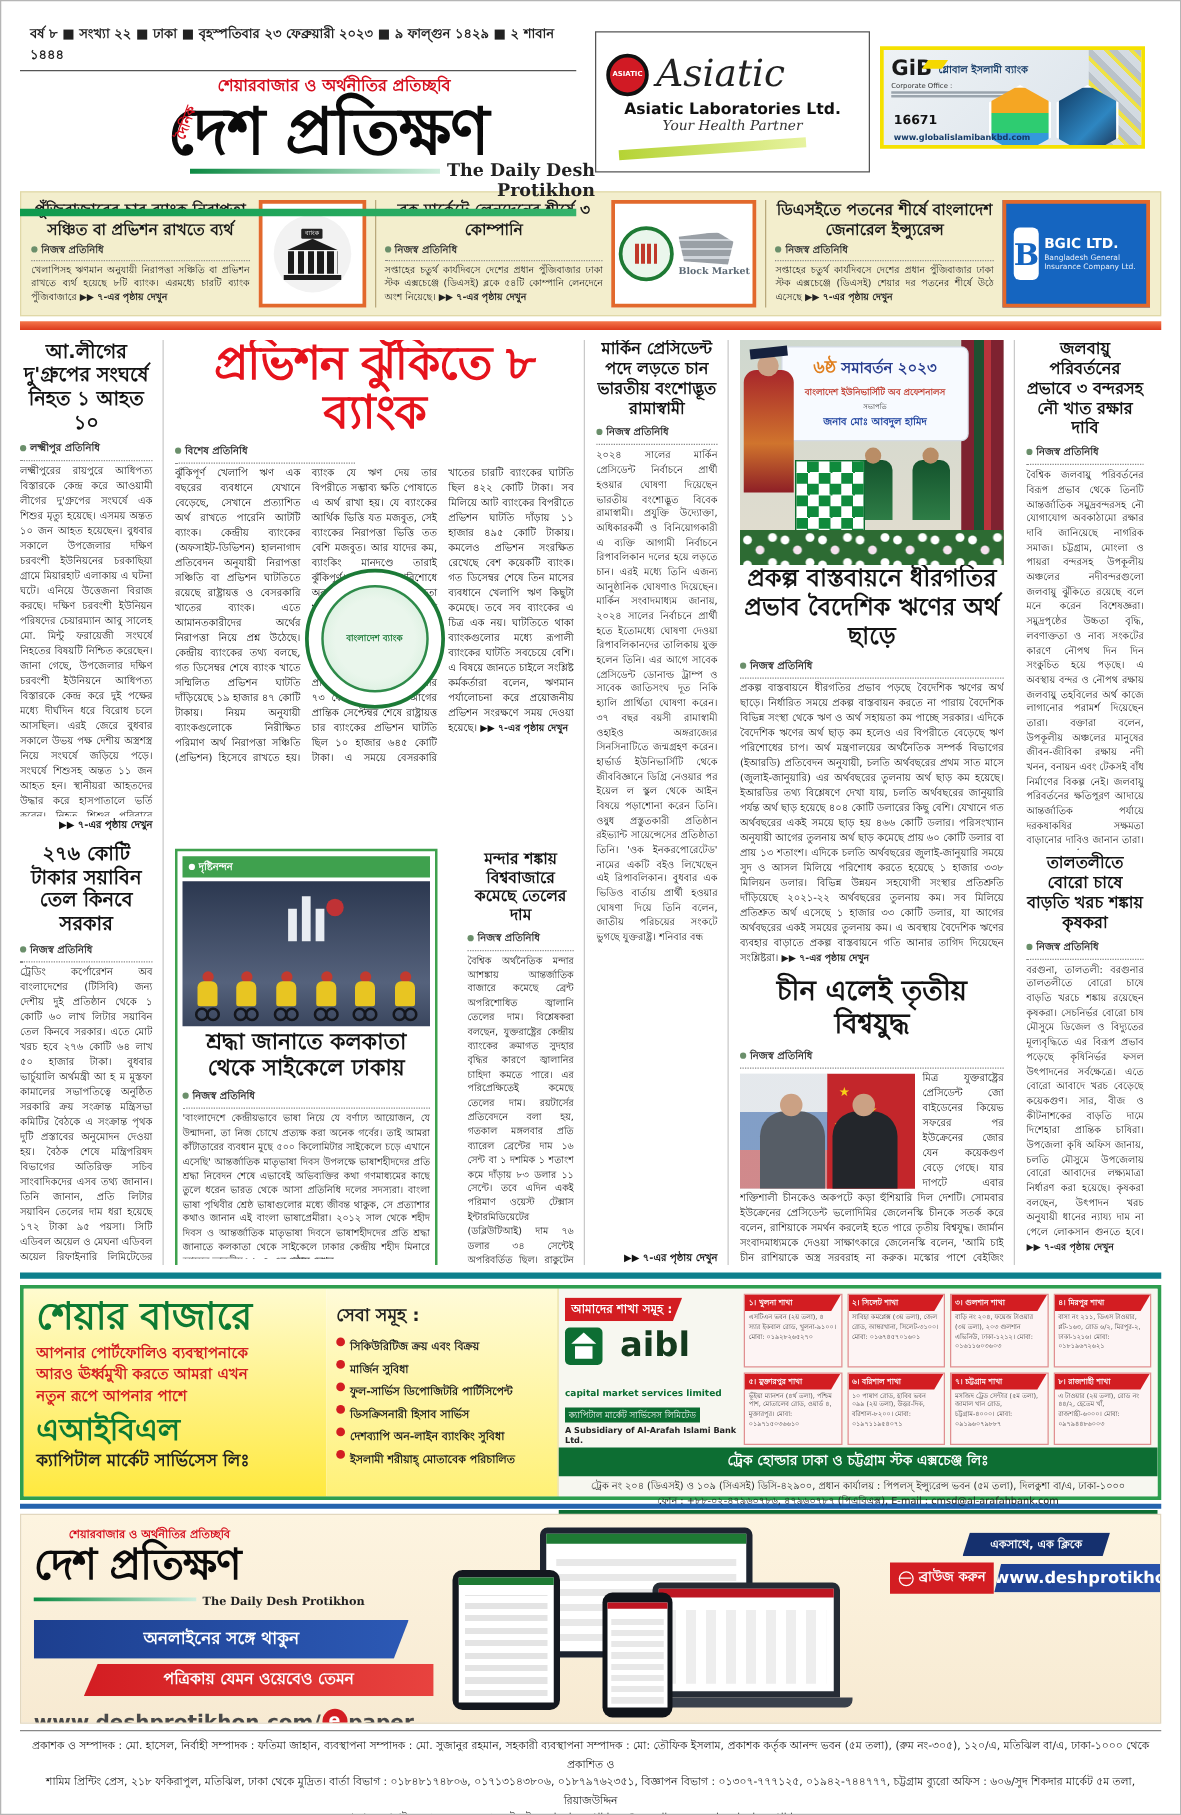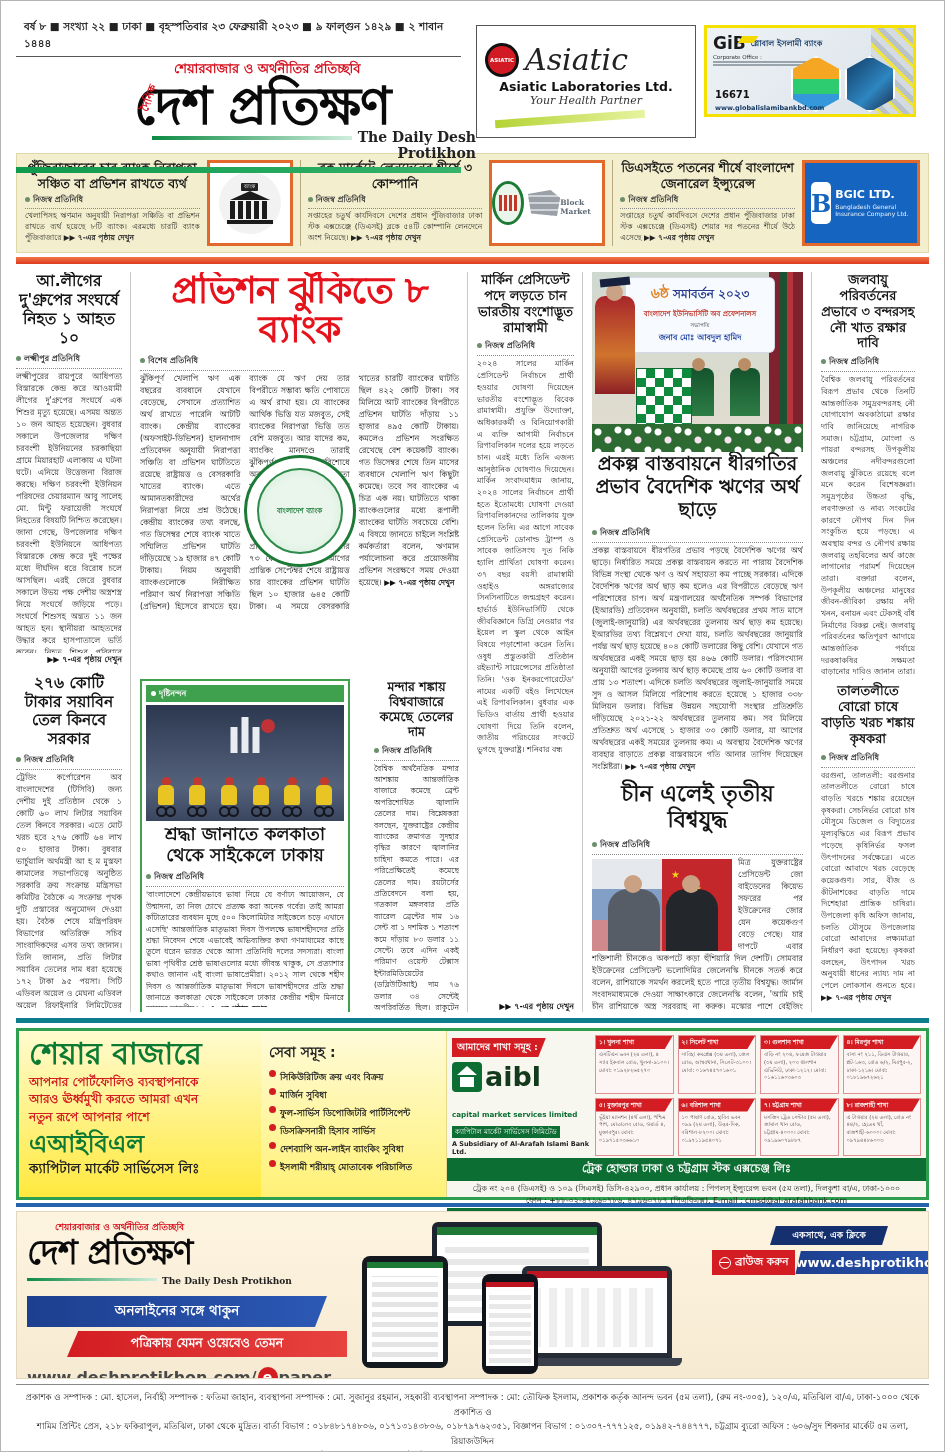--- a/index.html
+++ b/index.html
@@ -20,21 +20,21 @@
   .green-bar{height:6px;background:linear-gradient(90deg,#0f9a4d,#35b36b);margin-top:6px;width:445px}
 
   .ad-asiatic{width:220px;height:113px;border:1px solid #555;margin:14px 8px 0 0;background:#fff;padding:10px 8px;position:relative}
   .asiatic-row{display:flex;align-items:center;gap:6px;margin-top:6px}
   .asiatic-circle{width:34px;height:34px;border-radius:50%;background:#d11a24;border:3px solid #111;color:#fff;font-size:5.5px;display:flex;align-items:center;justify-content:center;font-weight:bold}
   .asiatic-name{font-size:30px;font-style:italic;color:#222;font-family:"DejaVu Serif","Liberation Serif",serif}
   .asiatic-company{font-size:12.5px;font-weight:bold;color:#111;text-align:center;margin-top:2px}
   .asiatic-slogan{font-size:11px;font-style:italic;color:#333;text-align:center;font-family:"DejaVu Serif","Liberation Serif",serif;position:relative;z-index:1}
   .asiatic-swoosh{position:absolute;bottom:14px;left:18px;width:150px;height:8px;background:linear-gradient(90deg,#b5d334,#e7f3a0);transform:rotate(-4deg);z-index:0}
 
-  .ad-gib{width:212px;height:92px;border:3px solid #f5e100;margin-top:14px;background:linear-gradient(135deg,#eef2f5,#d9e2ea);position:relative;overflow:hidden;padding:5px 6px}
+  .ad-gib{width:212px;height:82px;border:3px solid #f5e100;margin-top:26px;background:linear-gradient(135deg,#eef2f5,#d9e2ea);position:relative;overflow:hidden;padding:5px 6px}
   .gib-row{display:flex;align-items:center;gap:5px}
   .gib-logo{font-size:17px;font-weight:bold;color:#1a1a1a;position:relative}
   .gib-slash{position:absolute;right:-10px;top:3px;width:16px;height:7px;background:#f5d800;transform:skewX(-35deg)}
   .gib-bank-bn{font-size:8px;font-weight:bold;color:#143a66}
   .gib-office{font-size:5.5px;color:#333;margin-top:1px}
   .gib-lines i{display:block;height:2px;background:#9aa4ad;margin:1px 0;width:110px}
   .hexwrap{position:absolute;right:18px;top:28px;display:flex;gap:4px}
   .hex{width:50px;height:56px;clip-path:polygon(50% 0,100% 25%,100% 75%,50% 100%,0 75%,0 25%);border:2px solid #fff}
   .hex1{background:linear-gradient(180deg,#f5a623 0 40%,#2ecc71 40% 70%,#3498db 70%)}
   .hex2{background:linear-gradient(135deg,#123d66,#2e86c1 60%,#1b2f4e)}
@@ -53,21 +53,21 @@
   .t-imgbox{border:3px solid #e2692c;background:#fff;width:86px;display:flex;align-items:center;justify-content:center;flex:0 0 auto}
   .t-divider{width:1px;background:#b9a97c;flex:0 0 auto}
   .bank-circle{width:62px;height:62px;border-radius:50%;background:#f2f2f2;display:flex;flex-direction:column;align-items:center;justify-content:center}
   .bank-label{font-size:5px;color:#fff;background:#222;padding:0 3px;border-radius:1px}
   .bank-roof{width:0;height:0;border-left:20px solid transparent;border-right:20px solid transparent;border-bottom:9px solid #1c1c1c}
   .bank-cols{width:40px;height:18px;background:repeating-linear-gradient(90deg,#1c1c1c 0 5px,#f2f2f2 5px 8px);margin-top:1px}
   .bank-base{width:46px;height:4px;background:#1c1c1c;margin-top:1px}
   .t-imgbox.wide{width:116px;gap:4px}
   .dse-circle{width:44px;height:44px;border-radius:50%;border:3px solid #1e7a34;background:#eaf6ec;display:flex;align-items:center;justify-content:center}
   .dse-inner{width:18px;height:16px;background:repeating-linear-gradient(90deg,#c0392b 0 3px,#eaf6ec 3px 5px)}
-  .bm-wrap{display:flex;flex-direction:row;align-items:flex-end}
+  .bm-wrap{display:flex;flex-direction:column;align-items:flex-start}
   .bm-brick{width:44px;height:26px;background:repeating-linear-gradient(0deg,#9aa0a6 0 5px,#cfd4da 5px 7px),repeating-linear-gradient(90deg,transparent 0 10px,#cfd4da 10px 12px);clip-path:polygon(0 15%,70% 0,100% 30%,90% 100%,10% 90%)}
   .bm-text{font-size:7.5px;font-weight:bold;color:#5d6a75;font-family:"DejaVu Serif","Liberation Serif",serif}
   .bgic-box{width:118px;background:#1565c0;border:3px solid #e2692c;display:flex;align-items:center;gap:4px;padding:6px;flex:0 0 auto}
   .bgic-mark{width:30px;height:42px;background:#fff;border-radius:5px;color:#1565c0;font-size:24px;font-weight:bold;display:flex;align-items:center;justify-content:center;font-family:"DejaVu Serif","Liberation Serif",serif}
   .bgic-name{color:#fff;font-size:11px;font-weight:bold;line-height:1.1}
   .bgic-sub{color:#e8f0fb;font-size:6px;margin-top:2px;line-height:1.2}
 
   .orange-bar{height:7px;background:linear-gradient(180deg,#f4764a,#dd3b1c);margin:4px 15px 0 15px}
 
   
@@ -144,21 +144,21 @@
   .aibl-bn{color:#0d7a33;font-weight:bold;font-size:24px;margin-top:6px;line-height:1}
   .aibl-bn-sub{color:#222;font-weight:bold;font-size:13.5px;margin-top:2px}
   .bigad-mid{width:186px;background:linear-gradient(180deg,#fffbd9,#fff176);padding:10px 8px;border-right:1px solid #e6d98a}
   .seba-title{font-weight:bold;font-size:14px;color:#222;margin-bottom:5px}
   .seba-item{font-size:8.8px;font-weight:bold;color:#1d1d1d;margin:3px 0;display:flex;align-items:flex-start;gap:4px}
   .seba-item .b{width:7px;height:7px;border-radius:50%;background:#d31d22;flex:0 0 auto}
   .bigad-right{flex:1;background:#f7f7f0;display:flex;flex-direction:column;position:relative;min-width:0}
   .br-top{display:flex;flex:1;padding:4px 5px 2px 5px;gap:5px}
   .br-left{width:138px;flex:0 0 auto}
   .shakha-ribbon{background:#d31d22;color:#fff;font-weight:bold;font-size:9.5px;padding:2px 8px 2px 5px;display:inline-block;clip-path:polygon(0 0,100% 0,92% 100%,0 100%)}
-  .aibl-logo-row{display:flex;align-items:center;gap:3px;margin-top:5px}
+  .aibl-logo-row{display:flex;align-items:center;gap:14px;margin-top:5px}
   .aibl-mark{width:30px;height:30px;background:#0d6e33;border-radius:4px;position:relative;flex:0 0 auto}
   .aibl-mark::before{content:"";position:absolute;left:5px;top:4px;width:0;height:0;border-left:10px solid transparent;border-right:10px solid transparent;border-bottom:9px solid #fff}
   .aibl-mark::after{content:"";position:absolute;left:8px;top:15px;width:14px;height:10px;background:#fff}
   .aibl-word{font-size:27px;font-weight:bold;color:#143a1e;line-height:.9}
   .aibl-l1{font-size:7.2px;font-weight:bold;color:#0d6e33;margin-top:18px}
   .aibl-l2{font-size:7px;color:#fff;background:#0d6e33;display:inline-block;padding:0 3px;margin-top:1px}
   .aibl-l3{font-size:6.5px;font-weight:bold;color:#222;margin-top:2px}
   .branches{flex:1;display:grid;grid-template-columns:repeat(4,1fr);gap:4px;min-width:0}
   .branch{border:1px solid #e09090;background:#fdf4f4;overflow:hidden;display:flex;flex-direction:column}
   .branch-h{background:#d31d22;color:#fff;font-size:6px;font-weight:bold;padding:1px 3px;clip-path:polygon(0 0,100% 0,90% 100%,0 100%)}

